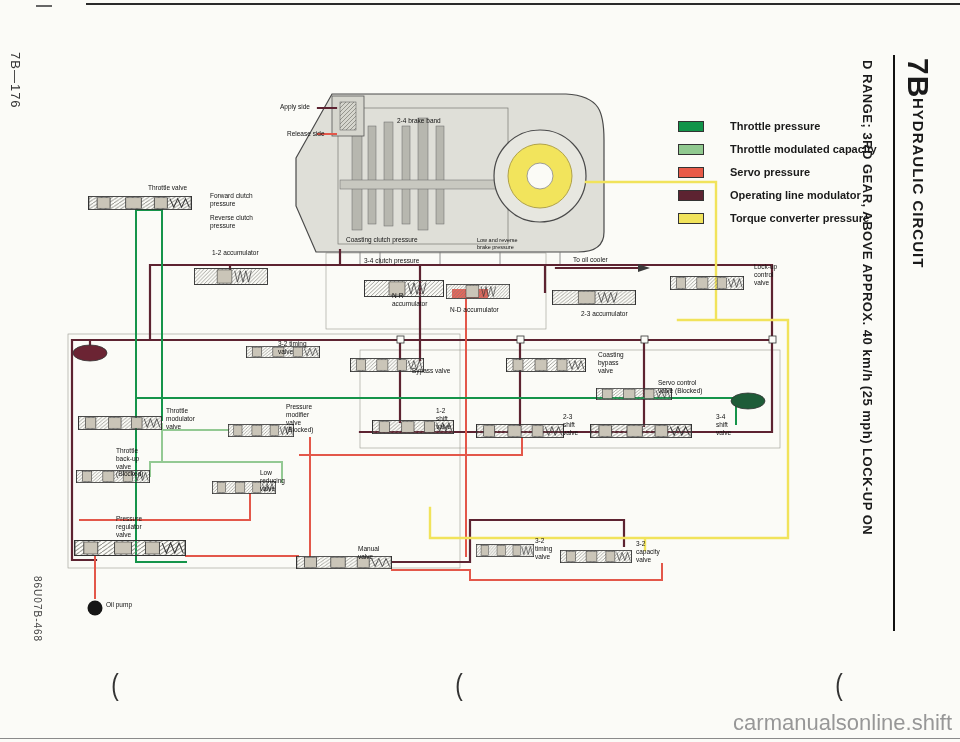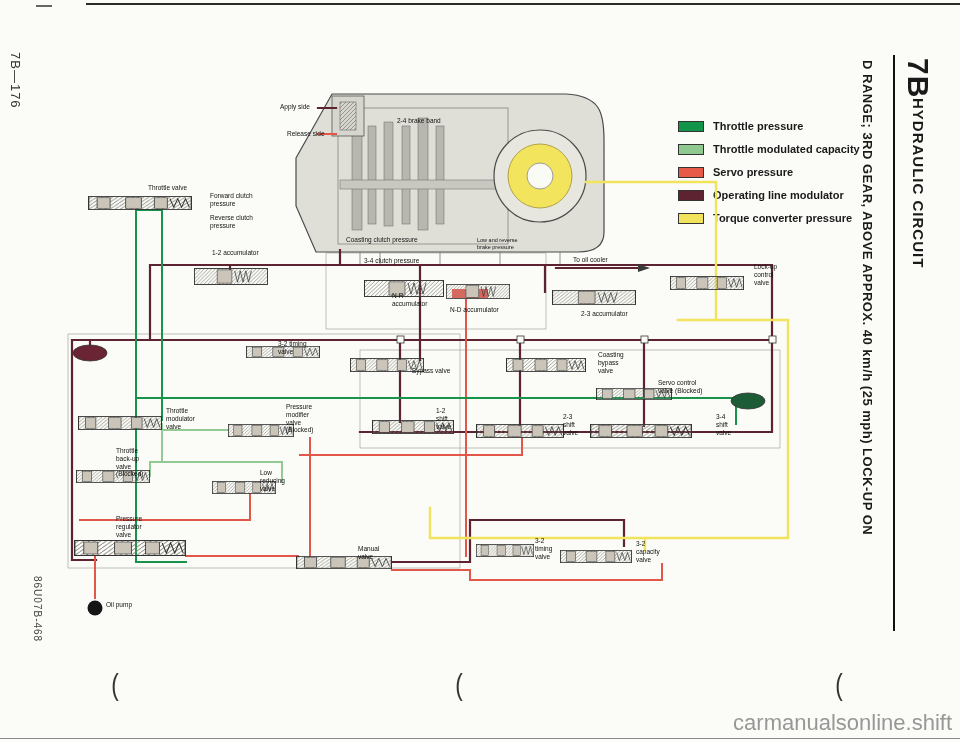--- a/index.html
+++ b/index.html
@@ -18,21 +18,21 @@
   .page-num { position:absolute; left:8px; top:52px; font-size:13px; letter-spacing:1px; color:#333; }
   .fig-code { position:absolute; left:32px; top:576px; font-size:10px; letter-spacing:1px; color:#444; }
 
   .sidebar-rule { position:absolute; left:893px; top:55px; width:2px; height:576px; background:#111; }
   .chapter { position:absolute; left:901px; top:58px; font-weight:bold; letter-spacing:1px; }
   .chapter .big { font-size:30px; }
   .chapter .small { font-size:15px; padding-block-start:8px; }
   .section-title { position:absolute; left:860px; top:60px; height:580px; font-size:13px; font-weight:bold; letter-spacing:.5px; }
 
   .legend { position:absolute; left:678px; top:120px; }
-  .legend-row { display:flex; align-items:center; margin-bottom:11px; }
+  .legend-row { display:flex; align-items:center; margin-bottom:11px;gap:17px; }
   .legend-swatch { width:26px; height:11px; border:1px solid #333; margin-right:9px; }
   .legend-label { font-size:11px; font-weight:600; white-space:nowrap; }
 
   .diagram { position:absolute; left:0; top:0; width:960px; height:742px; }
   .diagram svg { position:absolute; left:0; top:0; }
   .lbl { position:absolute; font-size:6.5px; line-height:1.2; color:#111; white-space:pre-line; }
   .lbl-xs { font-size:5.5px; }
 
   .mark { position:absolute; font-size:30px; font-weight:300; color:#333; transform:scaleX(.75); }
   .watermark { position:absolute; right:8px; bottom:6px; font-size:22px; color:#979797; }

